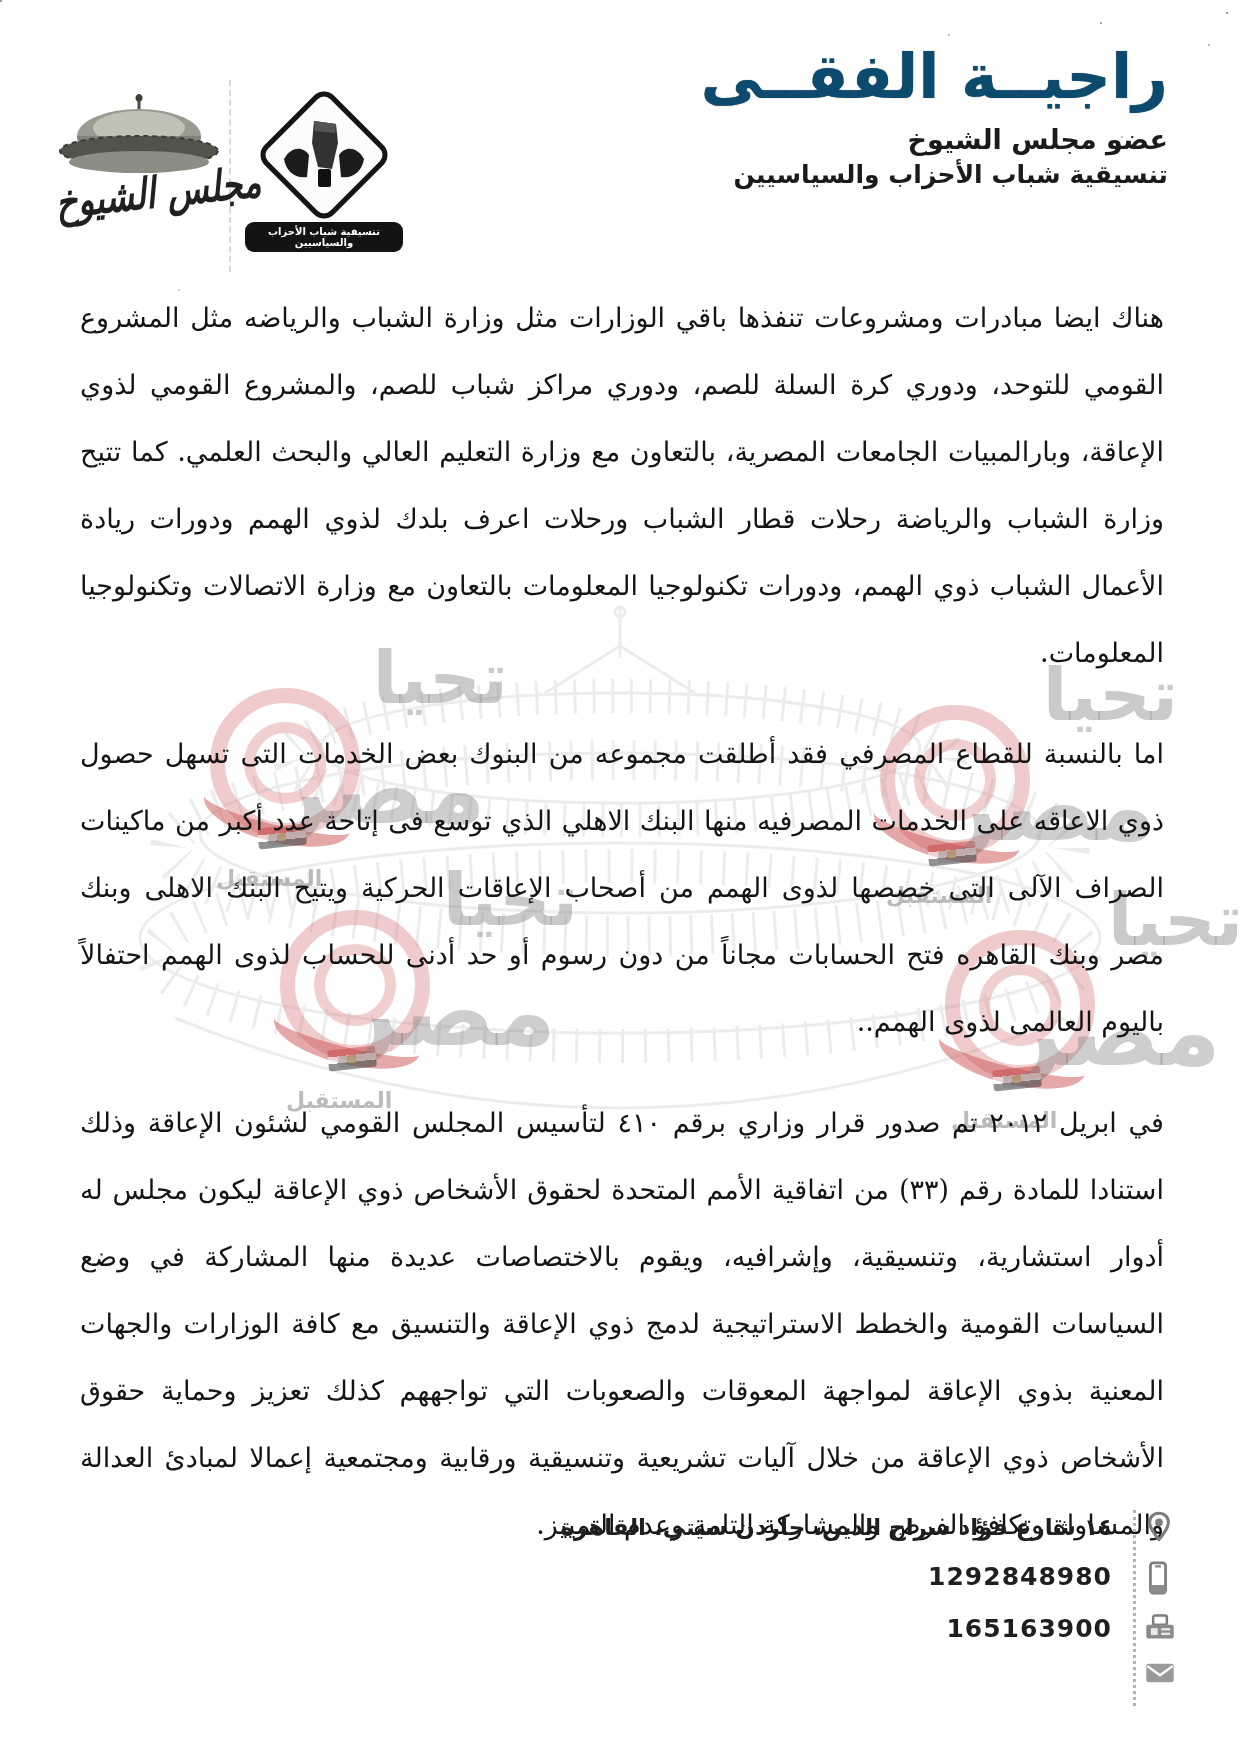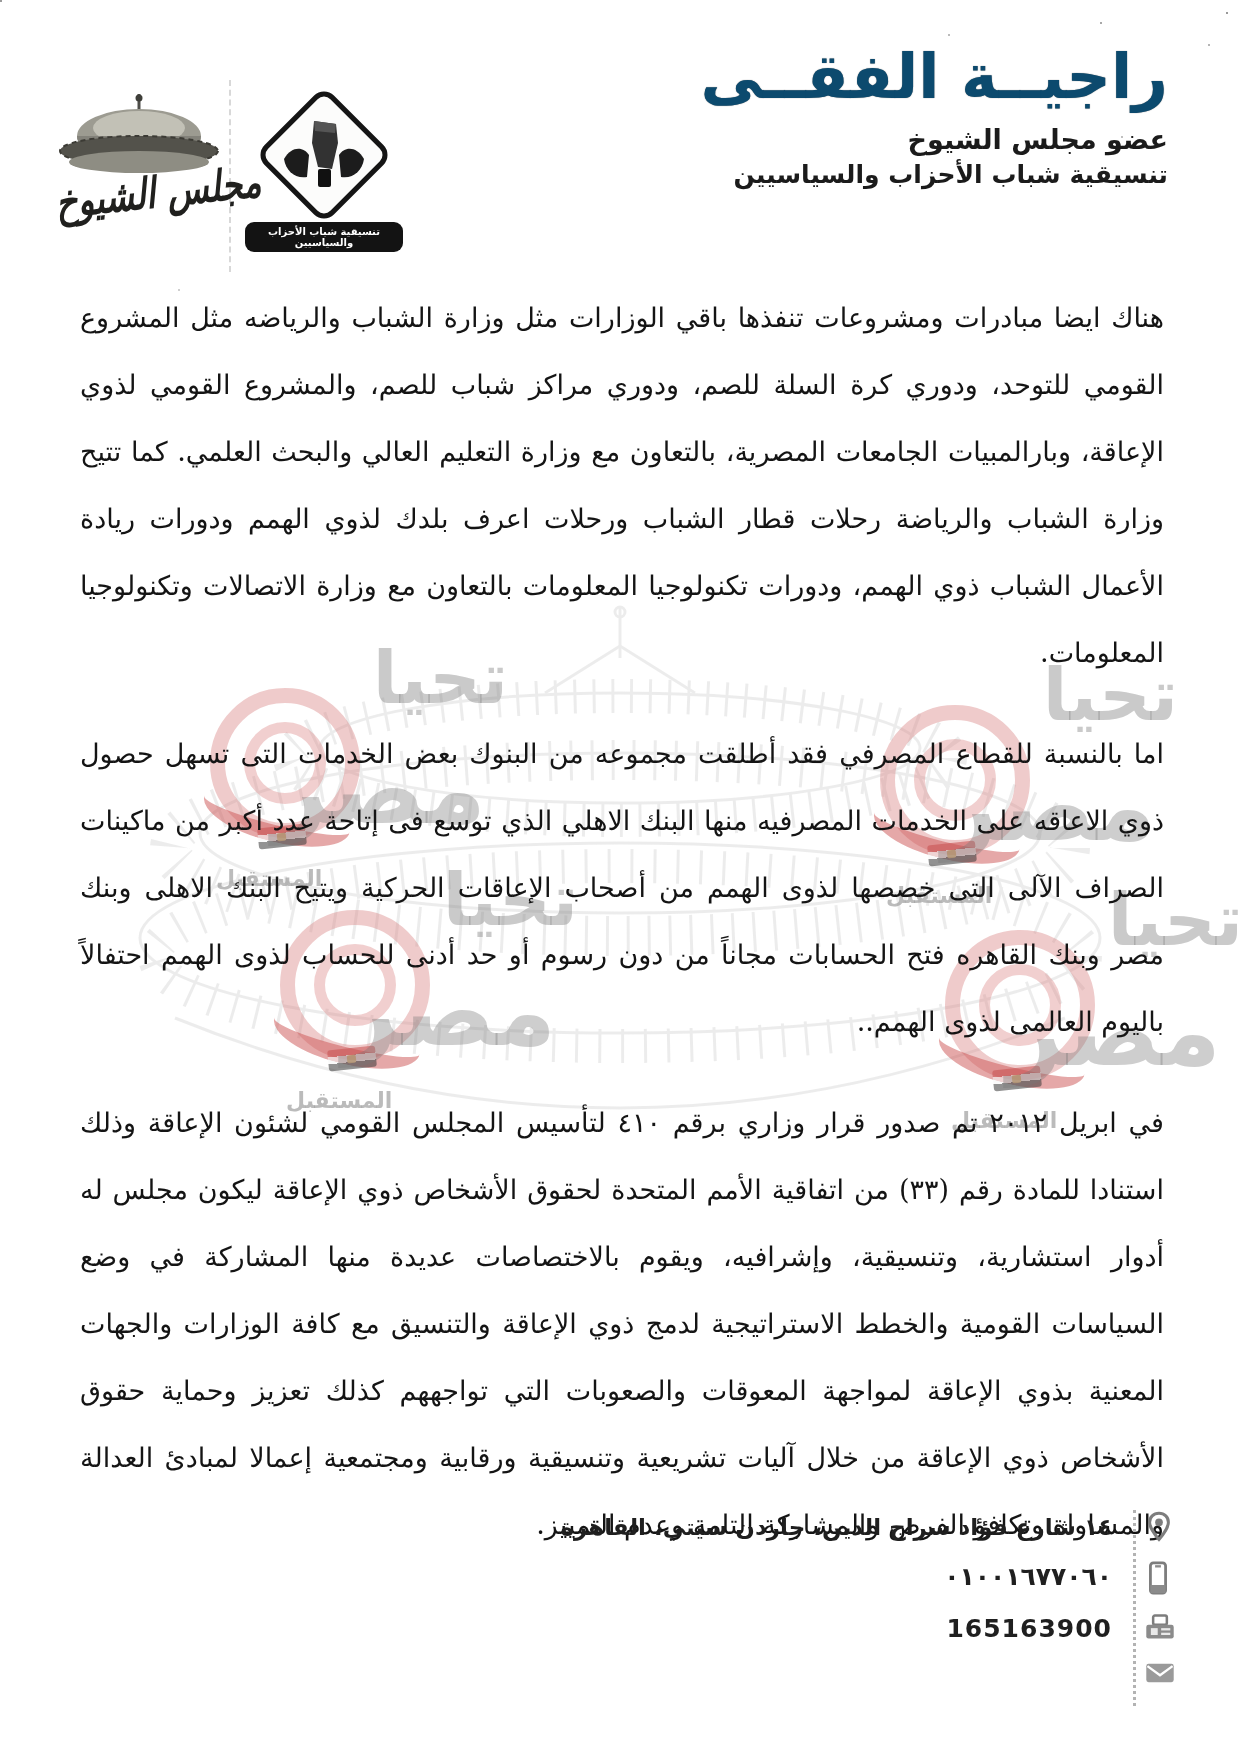--- a/index.html
+++ b/index.html
@@ -255,17 +255,17 @@
       </svg>
     </span>
     <span class="contact-icon icon-pos-3">
       <svg width="32" height="26" viewBox="0 0 28 20">
         <rect x="2" y="2" width="24" height="16" rx="2" fill="#9a9a9a"></rect>
         <path d="M3 4 L14 12 L25 4" fill="none" stroke="#ffffff" stroke-width="2"></path>
       </svg>
     </span>
 
     <div class="contact-row row-pos-0">١٤ شارع فؤاد سراج الدين، جاردن سيتي، القاهرة</div>
-    <div class="contact-row row-pos-1">٠١٠٠١٦٧٧٠٦٠</div>
+    <div class="contact-row row-pos-1">1292848980</div>
     <div class="contact-row row-pos-2">165163900</div>
   </div>
 
 </div>
 
 </body></html>

